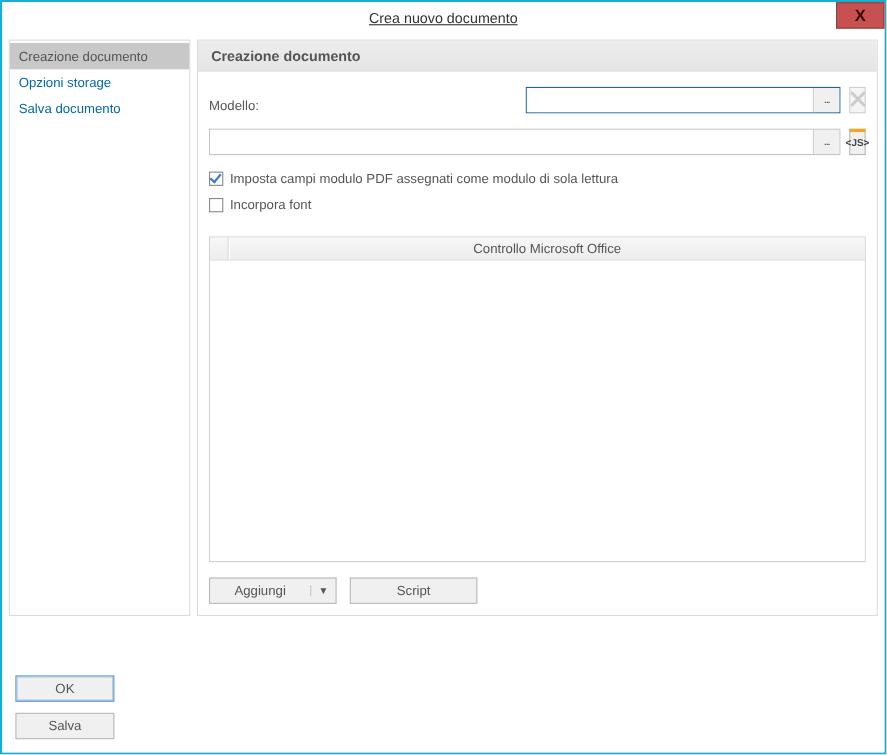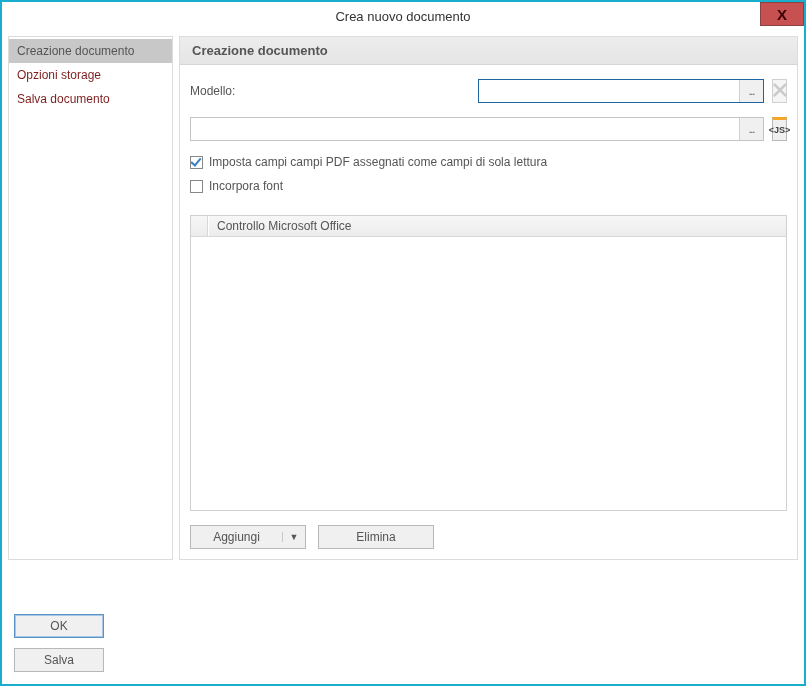--- a/index.html
+++ b/index.html
@@ -22,20 +22,21 @@
   }
   .titlebar {
     height: 28px;
     background: #fff;
     display: flex;
     align-items: center;
     justify-content: center;
     position: relative;
     color: #333;
     font-size: 13px;
+    text-decoration: underline;
   }
   .close-btn {
     position: absolute;
     right: 0;
     top: 0;
     height: 24px;
     width: 44px;
     background: #C75050;
     color: #3b0000;
     display: flex;
@@ -66,21 +67,21 @@
   .sidebar {
     width: 165px;
     border: 1px solid #dcdcdc;
     background: #fff;
     box-sizing: border-box;
     padding: 2px 0;
   }
   .sidebar-item {
     padding: 5px 8px;
     cursor: pointer;
-    color: #7f1d1d;
+    color: #0369a1;
     font-size: 12px;
   }
   .sidebar-item.active {
     background: #C8C8C8;
     color: #555;
   }
   .content {
     flex: 1;
     border: 1px solid #dcdcdc;
     background: #fff;
@@ -94,21 +95,21 @@
     margin: 0 -10px 14px -10px;
     padding: 6px 12px;
     background: linear-gradient(to bottom, #ededed, #e5e5e5);
     color: #555;
     font-size: 13px;
     font-weight: 600;
     border-bottom: 1px solid #d6d6d6;
   }
   .form-row {
     display: flex;
-    align-items: center;
+    align-items: flex-end;
     margin-bottom: 14px;
     gap: 8px;
   }
   .form-label {
     width: 280px;
     color: #555;
     font-size: 12px;
   }
   .text-input {
     flex: 1;
@@ -237,20 +238,21 @@
     background: linear-gradient(to bottom, #f7f7f7, #ececec);
     border-bottom: 1px solid #d8d8d8;
   }
   .table-header .th {
     flex: 1;
     padding: 3px 8px;
     font-size: 12px;
     color: #555;
     border-right: 1px solid #d8d8d8;
     border-left: 1px solid #fff;
+    text-align: center;
   }
   .table-header .th.first {
     flex: 0 0 16px;
     border-left: none;
     padding:3px 0;
   }
   .table-header .th:last-child {
     border-right: none;
   }
   .table-body {
@@ -365,21 +367,21 @@
               <span>...</span>
             </div>
           </div>
           <div class="icon-btn js-btn">
             <span>&lt;JS&gt;</span>
           </div>
         </div>
 
         <div class="check-row">
           <span class="checkbox checked"></span>
-          <span>Imposta campi campi PDF assegnati come campi di sola lettura</span>
+          <span>Imposta campi modulo PDF assegnati come modulo di sola lettura</span>
         </div>
 
         <div class="check-row">
           <span class="checkbox"></span>
           <span>Incorpora font</span>
         </div>
 
         <div class="table-wrap">
           <div class="table-header">
             <div class="th first"></div>
@@ -391,21 +393,21 @@
         </div>
 
         <div class="btn-row">
           <div class="btn split">
             <div class="main">Aggiungi</div>
             <div class="arrow">
               <span>▼</span>
             </div>
           </div>
           <div class="btn plain">
-            <span>Elimina</span>
+            <span>Script</span>
           </div>
         </div>
 
       </div>
     </div>
 
     <div class="footer">
       <div class="btn primary">
         <span>OK</span>
       </div>

